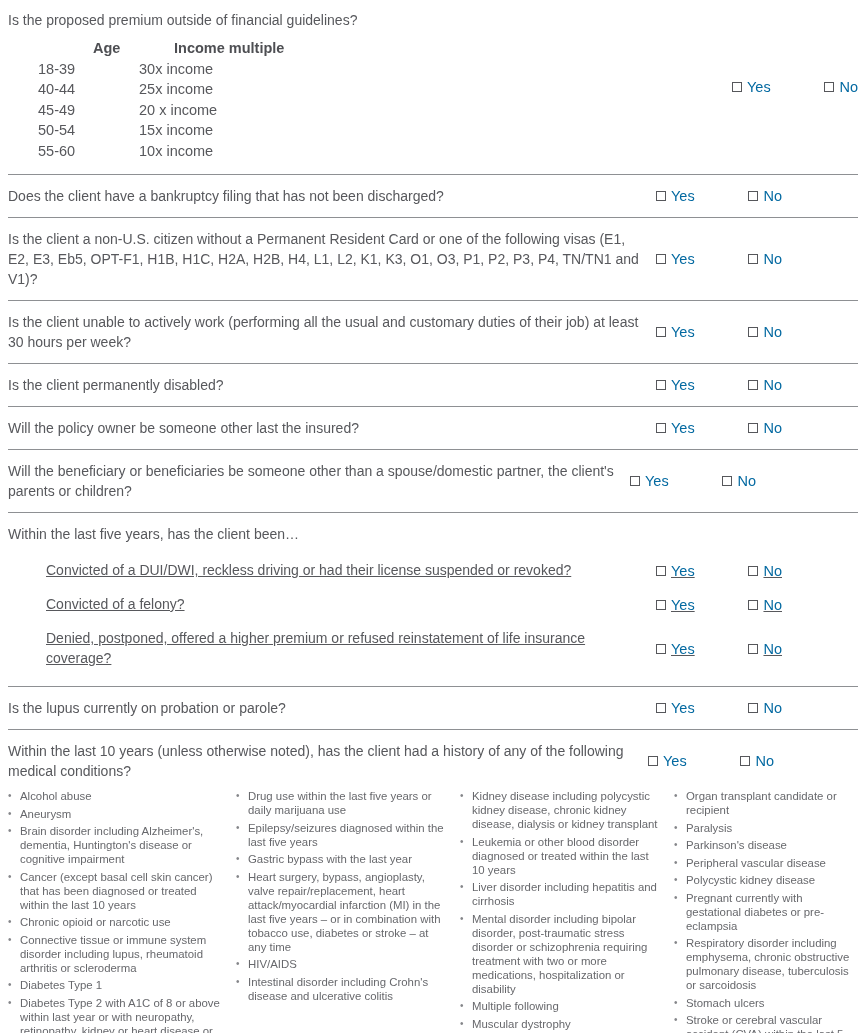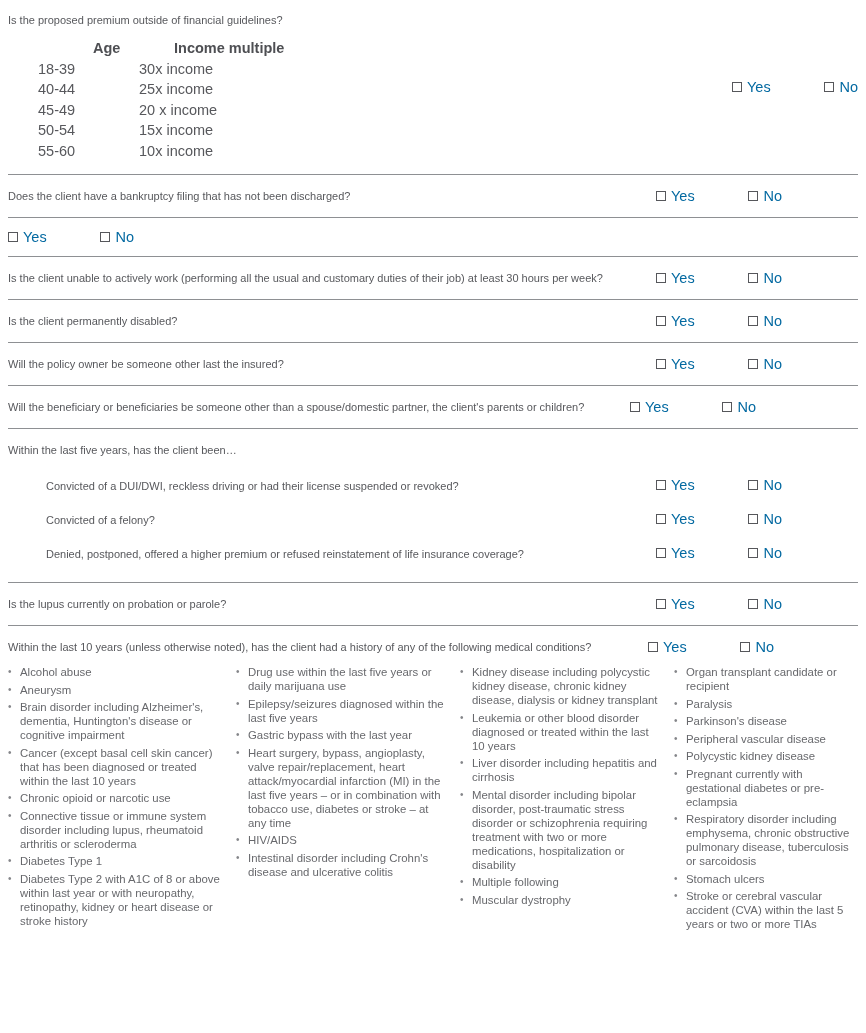--- a/index.html
+++ b/index.html
@@ -21,27 +21,27 @@
   }
   .block.first { padding-top: 8px; }
   .block.last { border-bottom: none; }
   .qrow {
     display: flex;
     align-items: center;
   }
   .qleft { flex: 1; }
   .qtext {
     flex: 1;
-    font-size: 11px;
+    font-size: 14px;
     line-height: 20px;
     max-width: 648px;
     padding-right: 10px;
   }
   .sub-rows { margin-top: 9px; }
-  .qrow.sub { align-items: flex-start; padding: 7px 0; }
+  .qrow.sub { align-items: center; padding: 7px 0; text-decoration: underline; }
   .qrow.sub .qtext { padding-left: 38px; max-width: 648px; }
   .qrow.sub .yn { margin-top: 1px; }
   
   .yn {
     width: 126px;
     flex-shrink: 0;
     display: flex;
     justify-content: space-between;
     align-items: center;
   }
@@ -155,20 +155,21 @@
         <label class="ynitem">
           <span class="cb"></span>
           <span>No</span>
         </label>
       </div>
     </div>
   </section>
 
   <section class="block">
     <div class="qrow">
+      <p class="qtext">Is the client a non-U.S. citizen without a Permanent Resident Card or one of the following visas (E1, E2, E3, Eb5, OPT-F1, H1B, H1C, H2A, H2B, H4, L1, L2, K1, K3, O1, O3, P1, P2, P3, P4, TN/TN1 and V1)?</p>
       <div class="yn">
         <label class="ynitem">
           <span class="cb"></span>
           <span>Yes</span>
         </label>
         <label class="ynitem">
           <span class="cb"></span>
           <span>No</span>
         </label>
       </div>

